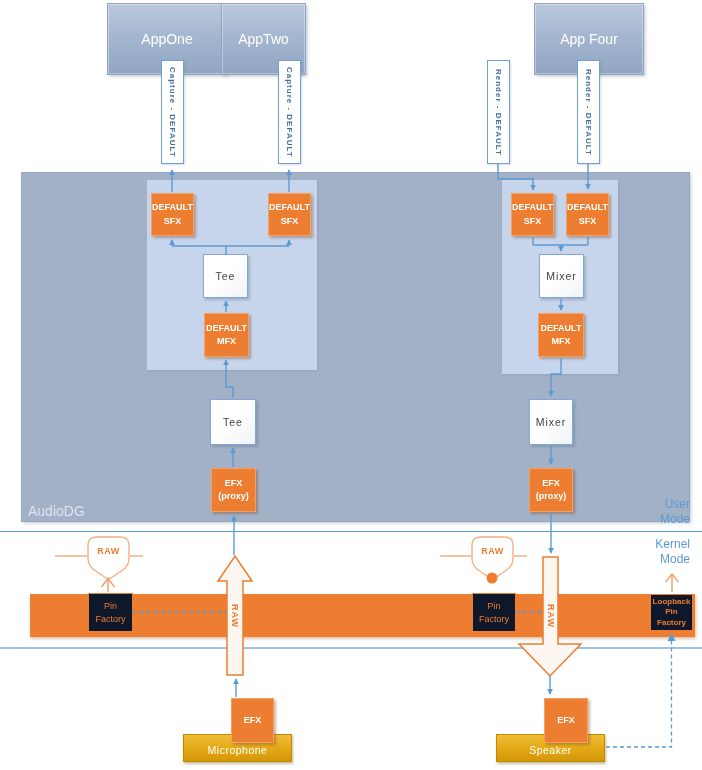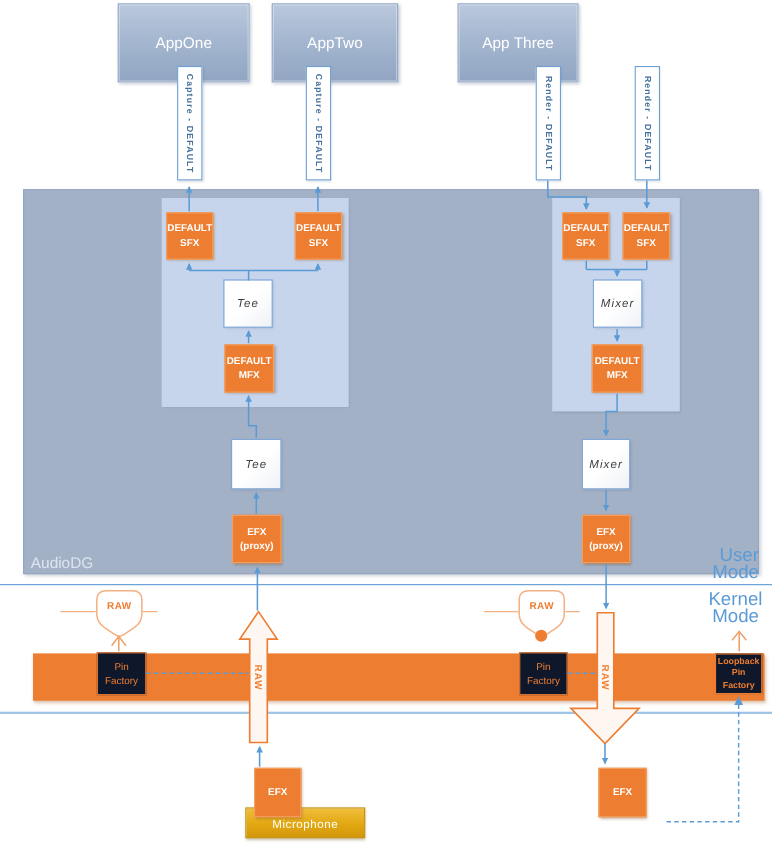--- a/index.html
+++ b/index.html
@@ -30,62 +30,62 @@
   .obox{
     background:#ED7D31;border:1.5px solid #F3A263;color:#ffffff;
     font-size:9px;font-weight:bold;text-align:center;
     display:flex;align-items:center;justify-content:center;line-height:1.5;
     box-shadow:1.5px 1.5px 2.5px rgba(120,70,30,.4);z-index:4;padding:1px;
   }
   .wbox{
     background:linear-gradient(135deg,#ffffff 50%,#eef1f6 100%);
     border:1px solid #7fa8d8;color:#3f3f3f;font-size:10.5px;letter-spacing:1px;
     display:flex;align-items:center;justify-content:center;
-    box-shadow:1.5px 1.5px 2.5px rgba(90,105,130,.35);z-index:4;font-style:italic;
+    box-shadow:1.5px 1.5px 2.5px rgba(90,105,130,.35);z-index:4;
   }
-  .modelabel{color:#5B9BD5;font-size:17px;line-height:15px;text-align:right;z-index:6;}
+  .modelabel{color:#5B9BD5;font-size:12px;line-height:15px;text-align:right;z-index:6;}
   .hline-blue{background:#5B9BD5;height:1.3px;z-index:2;}
   .hline-light{background:#9DC3E6;height:1.6px;z-index:2;}
   .orangebar{background:#ED7D31;box-shadow:1px 2px 3px rgba(150,80,20,.35);z-index:3;}
   .pinfactory{
     background:#0f172a;border:1px solid #ED7D31;color:#ED7D31;
     font-size:9px;line-height:1.35;text-align:center;
     display:flex;align-items:center;justify-content:center;z-index:5;
   }
   .pinfactory.small{font-size:8px;line-height:1.3;}
   .goldbox{
     background:linear-gradient(180deg,#F0BE3B 0%,#E2A randomly 0,#E2A812 55%,#D3970B 100%);
     background:linear-gradient(180deg,#F0BE3B 0%,#E2A812 55%,#D3970B 100%);
     border:1px solid #C08A00;color:#ffffff;font-size:10.5px;letter-spacing:.5px;
     display:flex;align-items:flex-end;justify-content:center;padding-bottom:5px;
-    box-shadow:1px 1.5px 2.5px rgba(120,90,10,.4);z-index:4;margin-left:40px;
+    box-shadow:1px 1.5px 2.5px rgba(120,90,10,.4);z-index:4;
   }
   .efxbottom{z-index:5;margin-left:15px;}
   .rawtext{
     color:#ED7D31;font-weight:bold;font-size:9px;letter-spacing:.5px;text-align:center;z-index:60;
   }
   .rawvert{
     writing-mode:vertical-rl;color:#ED7D31;font-weight:bold;font-size:9px;letter-spacing:1px;
     display:flex;align-items:center;justify-content:center;z-index:60;
   }
   svg.connectors{position:absolute;left:0;top:0;z-index:50;pointer-events:none;}
 </style>
 </head>
 <body>
 
 <div class="canvas">
 
   <div class="abs appbox" style="left:107px;top:3px;width:120px;height:72px;">
       <span>AppOne</span>
     </div>
-  <div class="abs appbox" style="left:247px;top:3px;width:115px;height:72px;">
+  <div class="abs appbox" style="left:221px;top:3px;width:85px;height:72px;">
       <span>AppTwo</span>
     </div>
-  <div class="abs appbox" style="left:416px;top:3px;width:110px;height:72px;">
-      <span>App Three</span>
+  <div class="abs appbox" style="left:534px;top:3px;width:110px;height:72px;">
+      <span>App Four</span>
     </div>
 
   <div class="abs streambox" style="left:161px;top:60px;width:23px;height:104px;">Capture - DEFAULT</div>
   <div class="abs streambox" style="left:278px;top:60px;width:23px;height:104px;">Capture - DEFAULT</div>
   <div class="abs streambox" style="left:487px;top:60px;width:23px;height:104px;">Render - DEFAULT</div>
   <div class="abs streambox" style="left:577px;top:60px;width:23px;height:104px;">Render - DEFAULT</div>
 
   <div class="abs panel" style="left:21px;top:172px;width:669px;height:350px;"></div>
   <div class="abs audiodg-label" style="left:28px;top:503px;">AudioDG</div>
 
@@ -114,20 +114,21 @@
   <div class="abs modelabel" style="left:644px;top:537px;width:46px;">Kernel Mode</div>
 
   <div class="abs orangebar" style="left:30px;top:594px;width:665px;height:43px;"></div>
   <div class="abs hline-light" style="left:0;top:647px;width:702px;"></div>
 
   <div class="abs pinfactory" style="left:88px;top:593px;width:45px;height:39px;">Pin Factory</div>
   <div class="abs pinfactory" style="left:472px;top:593px;width:44px;height:39px;">Pin Factory</div>
   <div class="abs pinfactory small" style="left:650px;top:594px;width:43px;height:37px;font-weight:bold;">Loopback Pin Factory</div>
 
   <div class="abs goldbox" style="left:183px;top:734px;width:109px;height:28px;">Microphone</div>
+  <div class="abs goldbox" style="left:496px;top:734px;width:109px;height:28px;">Speaker</div>
   <div class="abs obox efxbottom" style="left:216px;top:698px;width:43px;height:45px;">EFX</div>
   <div class="abs obox efxbottom" style="left:529px;top:698px;width:44px;height:45px;">EFX</div>
 
   <svg class="connectors" width="702" height="770" viewBox="0 0 702 770">
     <defs>
       <marker id="mb" markerWidth="7" markerHeight="7" refX="5.2" refY="3" orient="auto" markerUnits="userSpaceOnUse">
         <path d="M0,0 L6,3 L0,6 Z" fill="#5B9BD5"></path>
       </marker>
     </defs>
 

